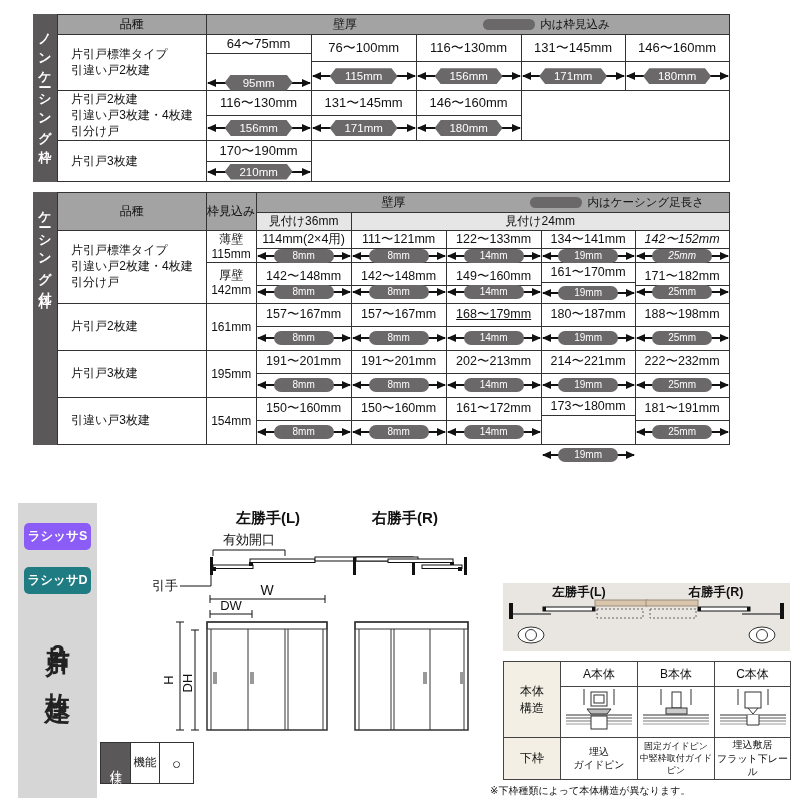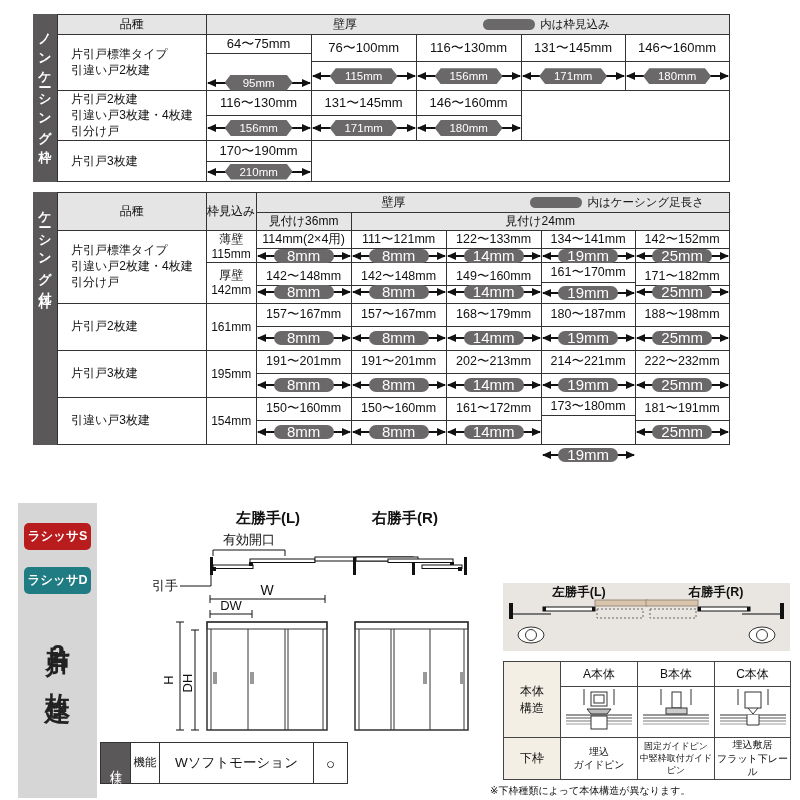--- a/index.html
+++ b/index.html
@@ -6,21 +6,21 @@
   body{font-family:"Liberation Sans","DejaVu Sans",sans-serif;color:#111;}
   .page{position:relative;width:800px;height:800px;background:#fff;overflow:hidden;}
 
   
   .tblwrap{position:absolute;display:flex;}
   .vbar{width:24px;background:#5a5858;display:flex;align-items:flex-start;justify-content:center;padding-top:10px;}
   .vtxt{writing-mode:vertical-rl;text-orientation:upright;color:#fff;font-size:13px;font-weight:bold;letter-spacing:4px;line-height:1;}
   table.spec{border-collapse:collapse;table-layout:fixed;background:#fff;}
   .spec th,.spec td{border:1px solid #333;padding:0;}
   .spec{border:1.5px solid #222;}
-  .hrow th{background:#e5e5e5;font-size:12px;font-weight:normal;height:19px;}
+  .hrow th{background:#a3a3a3;font-size:12px;font-weight:normal;height:19px;}
   .hrow2 th{background:#e6e6e6;font-size:12px;font-weight:normal;height:17px;}
   .whflex{display:flex;align-items:center;width:100%;justify-content:center;}
   .whlab{flex:1;text-align:center;}
   .legend{flex:0 0 47%;display:flex;align-items:center;gap:5px;}
   #t2 .legend{flex:0 0 42%;}
   .lpill{width:52px;height:11px;background:#6a6868;border-radius:6px;flex:0 0 auto;}
   .ltext{font-size:11.5px;}
   td.prod{font-size:12px;text-align:left;vertical-align:middle;padding:1px 13px;}
   .pline{line-height:1.32;white-space:nowrap;}
   td.depth{font-size:12px;text-align:center;vertical-align:middle;}
@@ -29,27 +29,27 @@
   .cellbox{display:flex;flex-direction:column;width:100%;}
   .range{flex:1;border-bottom:1px solid #333;display:flex;align-items:center;justify-content:center;font-size:13px;white-space:nowrap;}
   #t2 .range{font-size:12.5px;}
   .arrowzone{flex:1.05;position:relative;}
   .aline{position:absolute;left:1px;right:1px;top:50%;margin-top:-1px;height:2px;background:#111;}
   .ah{position:absolute;top:50%;width:0;height:0;border-top:4px solid transparent;border-bottom:4px solid transparent;margin-top:-4px;}
   .ah.l{left:0;border-right:9px solid #111;}
   .ah.r{right:0;border-left:9px solid #111;}
   .cap{position:absolute;left:50%;top:50%;transform:translate(-50%,-50%);background:#6a6868;color:#fff;text-align:center;z-index:2;white-space:nowrap;}
   .cap.hex{min-width:68px;font-size:11.5px;line-height:16px;clip-path:polygon(0 50%,9% 0,91% 0,100% 50%,91% 100%,9% 100%);}
-  .cap.pill{min-width:60px;font-size:15px;line-height:14px;border-radius:8px;}
+  .cap.pill{min-width:60px;font-size:10px;line-height:14px;border-radius:8px;}
   td.emptyc{background:#fff;}
 
   
   .leftpanel{position:absolute;left:18px;top:503px;width:79px;height:295px;background:#d6d6d6;}
   .badge{position:absolute;left:6px;width:67px;height:27px;border-radius:5px;color:#fff;font-size:12.5px;font-weight:bold;display:flex;align-items:center;justify-content:center;cursor:default;}
-  .badge.s{top:20px;background:#b91c1c;}
+  .badge.s{top:20px;background:#8b5cf6;}
   .badge.d{top:64px;background:#1f7c82;}
   .vtitle{position:absolute;left:50%;transform:translateX(-50%);top:122px;writing-mode:vertical-rl;text-orientation:upright;font-size:25px;font-weight:bold;letter-spacing:5px;color:#222;line-height:1;}
 
   
   svg text{font-family:"Liberation Sans","DejaVu Sans",sans-serif;fill:#111;}
   .midsvg{position:absolute;left:100px;top:495px;}
 
   
   .handbox{position:absolute;left:503px;top:583px;width:287px;height:68px;background:#e9e6e1;}
 
@@ -308,21 +308,21 @@
                 <div class="range">134〜141mm</div>
                 <div class="arrowzone">
                   <span class="aline"></span>
                   <span class="ah l"></span>
                   <span class="ah r"></span>
                   <span class="cap pill">19mm</span>
                 </div>
               </div>
             </td>
             <td class="dcell">
-              <div class="cellbox" style="height: 31px;">
+              <div class="cellbox" style="height: 31px; font-style: italic;">
                 <div class="range">142〜152mm</div>
                 <div class="arrowzone">
                   <span class="aline"></span>
                   <span class="ah l"></span>
                   <span class="ah r"></span>
                   <span class="cap pill">25mm</span>
                 </div>
               </div>
             </td>
           </tr>
@@ -410,21 +410,21 @@
                 <div class="range">157〜167mm</div>
                 <div class="arrowzone">
                   <span class="aline"></span>
                   <span class="ah l"></span>
                   <span class="ah r"></span>
                   <span class="cap pill">8mm</span>
                 </div>
               </div>
             </td>
             <td class="dcell">
-              <div class="cellbox" style="height: 46px;">
+              <div class="cellbox" style="height: 46px; text-decoration: underline;">
                 <div class="range">168〜179mm</div>
                 <div class="arrowzone">
                   <span class="aline"></span>
                   <span class="ah l"></span>
                   <span class="ah r"></span>
                   <span class="cap pill">14mm</span>
                 </div>
               </div>
             </td>
             <td class="dcell">
@@ -669,21 +669,20 @@
       <rect x="323" y="177" width="4" height="12" fill="#999" stroke="none"></rect>
       <rect x="360" y="177" width="4" height="12" fill="#999" stroke="none"></rect>
     </g>
   </svg>
 
   <div class="minispec">
     <div class="ms-head">
         <span>仕様</span>
       </div>
     <div class="ms-func">機能</div>
-    <div class="ms-item">Wソフトモーション</div>
     <div class="ms-val">○</div>
   </div>
 
   <div class="handbox">
     <svg width="287" height="68" viewBox="0 0 287 68">
       <text x="76" y="13" font-size="12.5" font-weight="bold" text-anchor="middle">左勝手(L)</text>
       <text x="213" y="13" font-size="12.5" font-weight="bold" text-anchor="middle">右勝手(R)</text>
 
       <g>
         <rect x="6" y="20" width="4" height="16" fill="#111"></rect>

